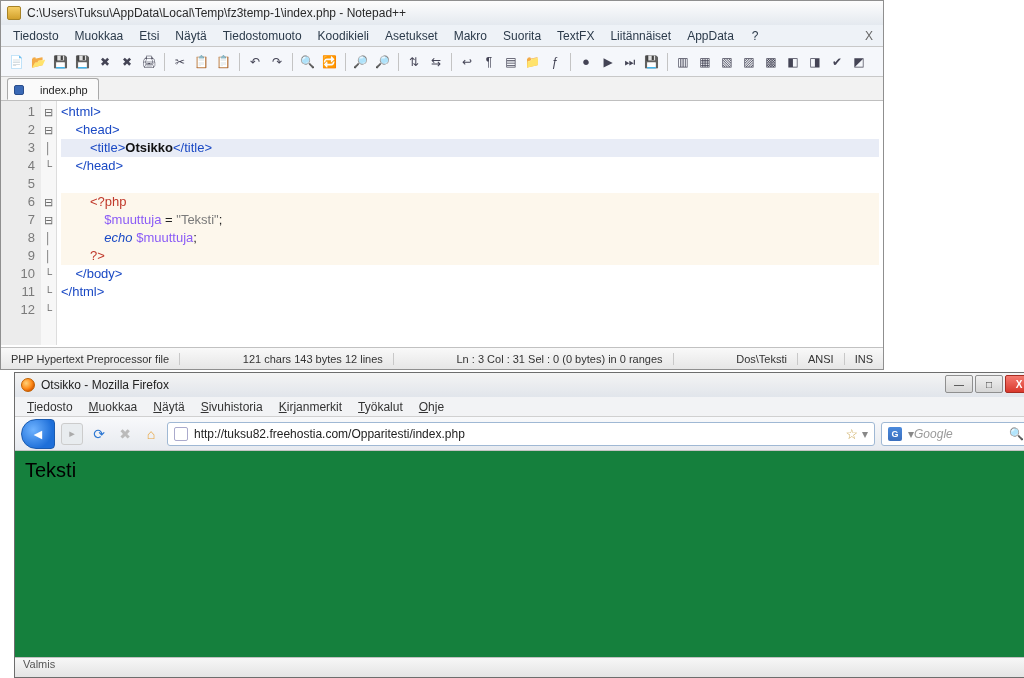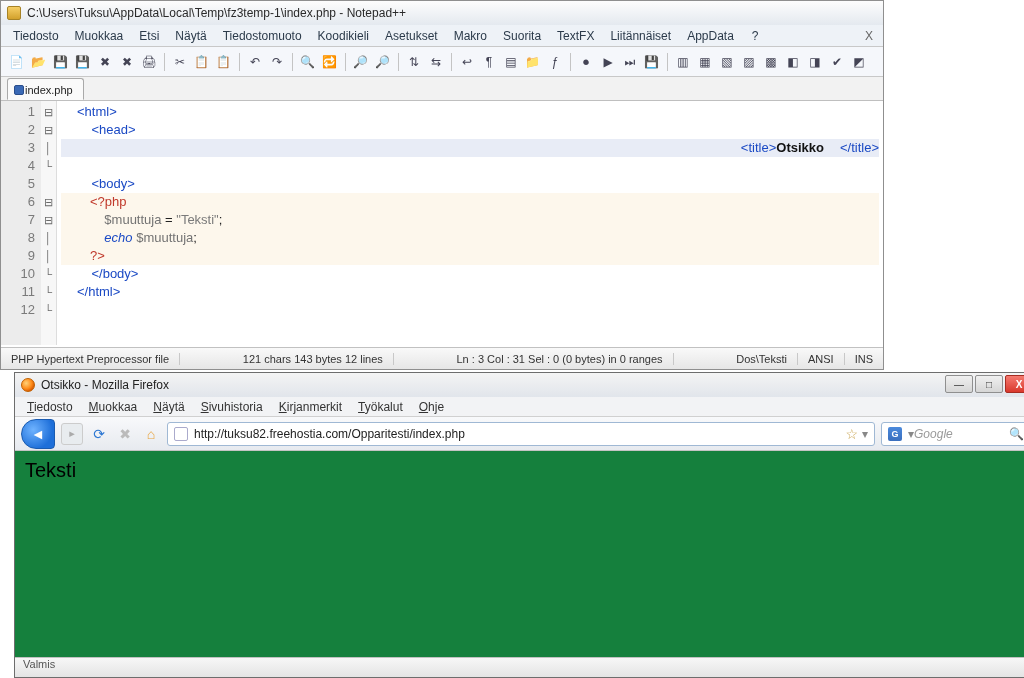--- a/index.html
+++ b/index.html
@@ -12,35 +12,35 @@
   .npp-menubar { height: 22px; background: #eef2f7; border-bottom: 1px solid #c8c8c8; display: flex; align-items: center; padding: 0 4px; font-size: 12px; color: #2b3a4a; }
   .npp-menubar span { padding: 3px 8px; cursor: default; }
   .npp-menubar .help { margin-left: 2px; }
   .npp-menubar .closeX { margin-left: auto; padding: 0 6px; color: #666; }
 
   .npp-toolbar { height: 30px; background: #f5f7fb; border-bottom: 1px solid #c8c8c8; display: flex; align-items: center; padding: 0 6px; gap: 2px; }
   .tb-btn { width: 20px; height: 20px; border: 1px solid transparent; border-radius: 2px; display: flex; align-items: center; justify-content: center; font-size: 12px; color: #445; }
   .tb-sep { width: 1px; height: 18px; background: #c4c4c4; margin: 0 3px; }
 
   .npp-tabs { height: 24px; background: #f2f2f2; border-bottom: 1px solid #bfbfbf; display: flex; align-items: flex-end; padding-left: 6px; }
-  .npp-tab { height: 22px; background: #fafafa; border: 1px solid #a9a9a9; border-bottom: 1px solid #fafafa; border-radius: 3px 3px 0 0; padding: 2px 10px 0 6px; font-size: 11px; display: flex; align-items: center; gap: 1px; }
+  .npp-tab { height: 22px; background: #fafafa; border: 1px solid #a9a9a9; border-bottom: 1px solid #fafafa; border-radius: 3px 3px 0 0; padding: 2px 10px 0 6px; font-size: 11px; display: flex; align-items: center; gap: 16px; }
   .npp-tab .dot { width: 10px; height: 10px; border-radius: 2px; background: #3a69b5; border: 1px solid #2a4e8c; }
 
   .editor-wrap { display: flex; height: 244px; background: #fff; }
   .gutter { width: 40px; background: #ececec; color: #7a7a7a; text-align: right; font-family: Consolas, "Courier New", monospace; font-size: 13px; padding: 2px 6px; line-height: 18px; }
   .fold { width: 16px; background: #f7f7f7; border-right: 1px solid #ddd; font-family: Consolas, monospace; font-size: 11px; color: #6a6a6a; text-align: center; line-height: 18px; padding-top: 2px; }
   .code { flex: 1; font-family: Consolas, "Courier New", monospace; font-size: 13px; line-height: 18px; padding: 2px 4px; position: relative; }
   .code .line { white-space: pre; height: 18px; }
-  .code .hl { background: #e8ecf6; text-align: right; }
+  .code .hl { background: #e8ecf6; }
   .code .phpblk { background: #fdf7ec; }
-  .tag  { color: #1a49c4; margin-left: 16px; }
+  .tag  { color: #1a49c4; }
   .txt  { color: #111; font-weight: bold; }
   .php  { color: #c0392b; }
   .kw   { color: #1a49c4; font-style: italic; }
-  .var  { color: #737373; }
+  .var  { color: #8b5cf6; }
   .str  { color: #7a7a7a; }
 
   .npp-status { position: absolute; left: 0; bottom: 0; right: 0; height: 22px; background: linear-gradient(#f9f9f9,#e6e6e6); border-top: 1px solid #c1c1c1; display: flex; align-items: center; font-size: 11px; color: #333; }
   .npp-status .cell { padding: 0 10px; border-right: 1px solid #c8c8c8; }
   .npp-status .spacer { flex: 1; }
 
   
   .ff-window { position: absolute; left: 14px; top: 372px; width: 1024px; height: 306px; border: 1px solid #6d6d6d; background: #15803d; }
   .ff-titlebar { height: 24px; background: linear-gradient(#f4f4f4,#e1e5eb); display: flex; align-items: center; padding: 0 6px; font-size: 12px; }
   .ff-titlebar .icon { width: 14px; height: 14px; background: radial-gradient(circle at 35% 35%, #ffd27a, #ff8c1a 50%, #d35400 80%); border-radius: 50%; border: 1px solid #c06000; margin-right: 6px; }
@@ -178,22 +178,22 @@
         <div>│</div>
         <div>│</div>
         <div>└</div>
         <div>└</div>
         <div>└</div>
     </div>
     <div class="code">
       <div class="line"><span class="tag">&lt;html&gt;</span></div>
       <div class="line"><span class="tag">    &lt;head&gt;</span></div>
       <div class="line hl"><span class="tag">        &lt;title&gt;</span><span class="txt">Otsikko</span><span class="tag">&lt;/title&gt;</span></div>
+      <div class="line"><span class="tag">    &lt;/head&gt;</span></div>
       <div class="line"><span></span></div>
-      <div class="line"><span class="tag">    &lt;body&gt;</span></div>
       <div class="line phpblk"><span>        </span><span class="php">&lt;?php</span></div>
       <div class="line phpblk"><span>            </span><span class="var">$muuttuja</span><span> = </span><span class="str">"Teksti"</span><span>;</span></div>
       <div class="line phpblk"><span>            </span><span class="kw">echo</span><span> </span><span class="var">$muuttuja</span><span>;</span></div>
       <div class="line phpblk"><span>        </span><span class="php">?&gt;</span></div>
       <div class="line"><span class="tag">    &lt;/body&gt;</span></div>
       <div class="line"><span class="tag">&lt;/html&gt;</span></div>
     </div>
   </div>
 
   <div class="npp-status">

